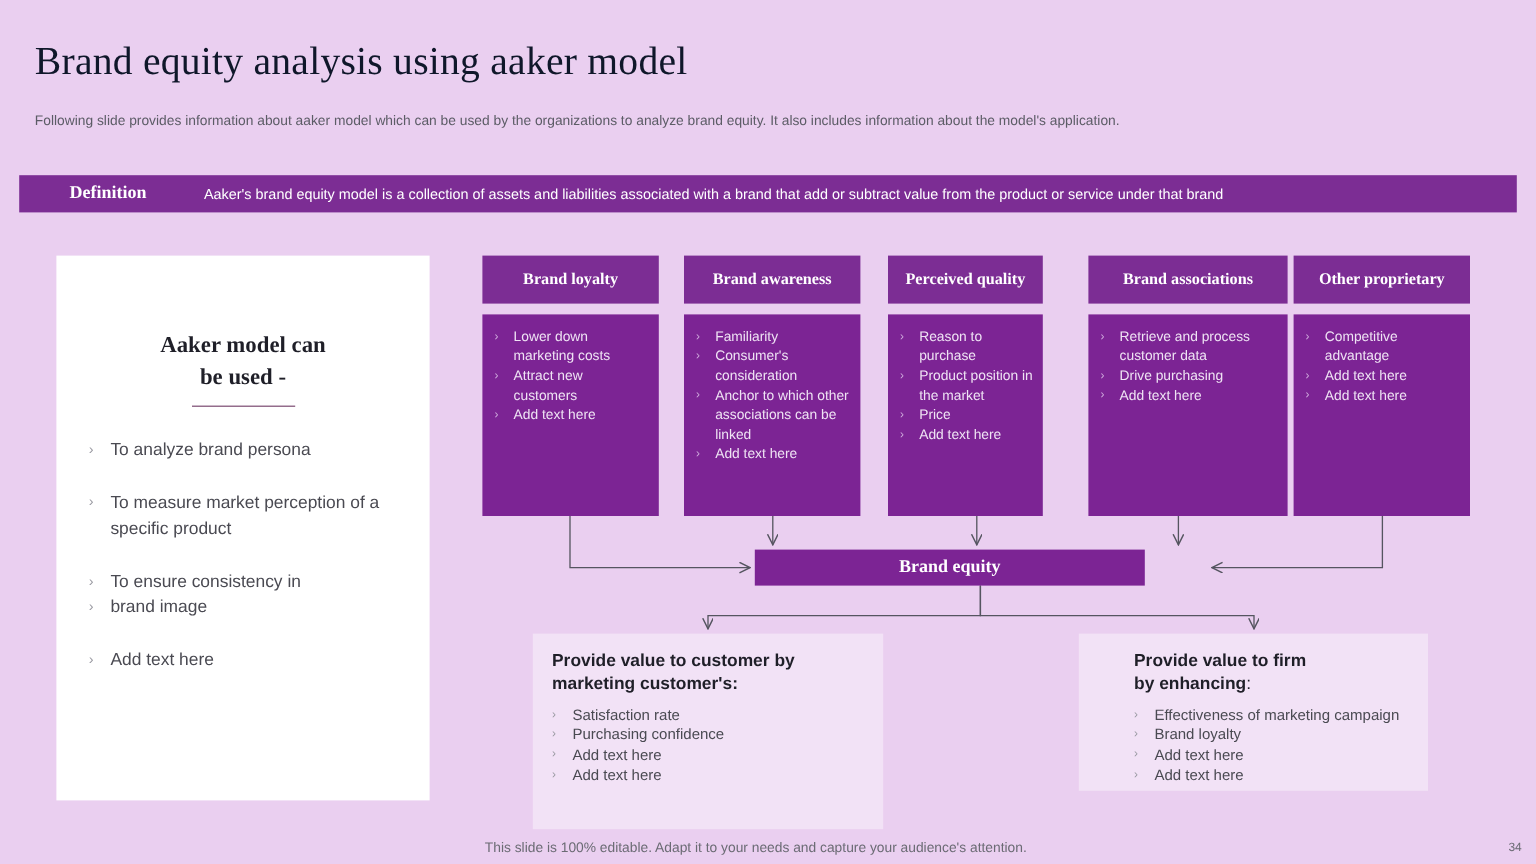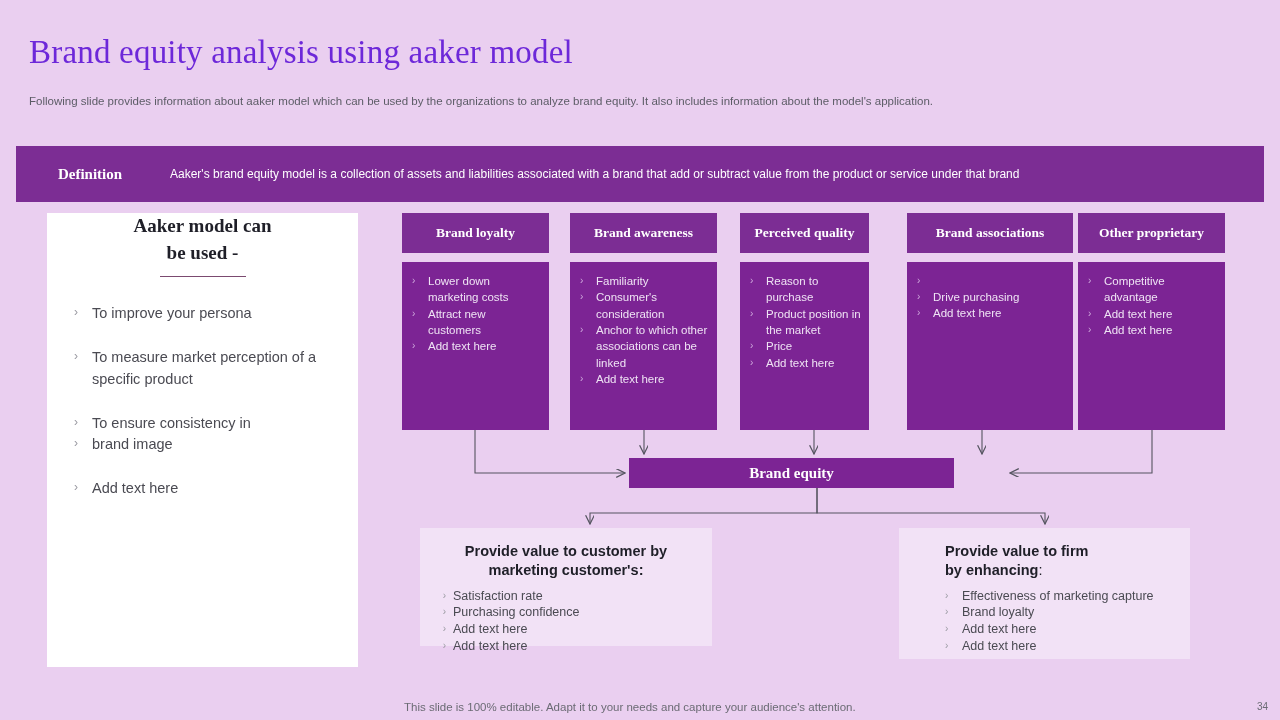--- a/index.html
+++ b/index.html
@@ -8,53 +8,53 @@
     background:#EACFF0;
     font-family:"Liberation Sans", sans-serif;
     position:relative;
     overflow:hidden;
   }
 
   
   #page-title{
     position:absolute; left:29px; top:34px;
     font-family:"Liberation Serif", serif;
-    font-size:33px; font-weight:400; color:#6d28d9;
+    font-size:33px; font-weight:400; color:#0f172a;
     letter-spacing:.2px; white-space:nowrap;
   }
   #page-subtitle{
     position:absolute; left:29px; top:95px;
     font-size:11.5px; color:#5C5C66; white-space:nowrap;
   }
 
   
   #definition-bar{
     position:absolute; left:16px; top:146px;
-    width:1248px; height:56px;
+    width:1248px; height:31px;
     background:#7C2D94;
     display:flex; align-items:center;
   }
   #definition-label{
     width:148px; text-align:center; flex:0 0 auto;
     font-family:"Liberation Serif", serif;
     font-weight:700; font-size:15px; color:#FFFFFF;
   }
   #definition-text{
     flex:1 1 auto; font-size:12px; color:#FFFFFF;
     white-space:nowrap; padding-left:6px;
   }
 
   
   #left-panel{
     position:absolute; left:47px; top:213px;
     width:311px; height:454px;
     background:#FFFFFF;
   }
   #left-panel-title{
-    text-align:center;
+    margin-top:62px; text-align:center;
     font-family:"Liberation Serif", serif;
     font-weight:700; font-size:19px; color:#1F1F28;
     line-height:1.42;
   }
   #left-panel-rule{
     width:86px; height:1.5px; background:#7B4A70;
     margin:9px auto 0;
   }
   #left-panel-list{
     margin-top:26px; padding:0 0 0 27px;
@@ -145,21 +145,21 @@
 
 <div id="left-panel">
   <div id="left-panel-title">
     <div>Aaker model can</div>
     <div>be used -</div>
   </div>
   <div id="left-panel-rule"></div>
   <div id="left-panel-list">
     <div class="lp-item">
       <span class="chev">›</span>
-      <span>To improve your persona</span>
+      <span>To analyze brand persona</span>
     </div>
     <div class="gap-lg"></div>
     <div class="lp-item">
       <span class="chev">›</span>
       <span>To measure market perception of a specific product</span>
     </div>
     <div class="gap-lg"></div>
     <div class="lp-item">
       <span class="chev">›</span>
       <span>To ensure consistency in</span>
@@ -259,20 +259,21 @@
       <span>Add text here</span>
     </div>
   </div>
 </div>
 
 <div class="cat-card" style="left:907px; top:213px; width:166px;">
   <div class="cat-head">Brand associations</div>
   <div class="cat-body" style="height:168px;">
     <div class="cat-item">
       <span class="chev">›</span>
+      <span>Retrieve and process customer data</span>
     </div>
     <div class="cat-item">
       <span class="chev">›</span>
       <span>Drive purchasing</span>
     </div>
     <div class="cat-item">
       <span class="chev">›</span>
       <span>Add text here</span>
     </div>
   </div>
@@ -291,21 +292,21 @@
     </div>
     <div class="cat-item">
       <span class="chev">›</span>
       <span>Add text here</span>
     </div>
   </div>
 </div>
 
 <div id="brand-equity-bar">Brand equity</div>
 
-<div class="value-box" style="left:420px; top:528px; width:292px; height:118px;text-align:center;">
+<div class="value-box" style="left:444px; top:528px; width:292px; height:163px;">
   <div class="vb-title">
     <div>Provide value to customer by</div>
     <div>marketing customer's:</div>
   </div>
   <div class="vb-item">
     <span class="chev">›</span>
     <span>Satisfaction rate</span>
   </div>
   <div class="vb-item">
     <span class="chev">›</span>
@@ -321,21 +322,21 @@
   </div>
 </div>
 
 <div class="value-box" style="left:899px; top:528px; width:291px; height:131px;padding-left:46px;">
   <div class="vb-title">
     <div>Provide value to firm</div>
     <div><span>by enhancing</span><span class="thin">:</span></div>
   </div>
   <div class="vb-item">
     <span class="chev">›</span>
-    <span>Effectiveness of marketing capture</span>
+    <span>Effectiveness of marketing campaign</span>
   </div>
   <div class="vb-item">
     <span class="chev">›</span>
     <span>Brand loyalty</span>
   </div>
   <div class="vb-item">
     <span class="chev">›</span>
     <span>Add text here</span>
   </div>
   <div class="vb-item">

